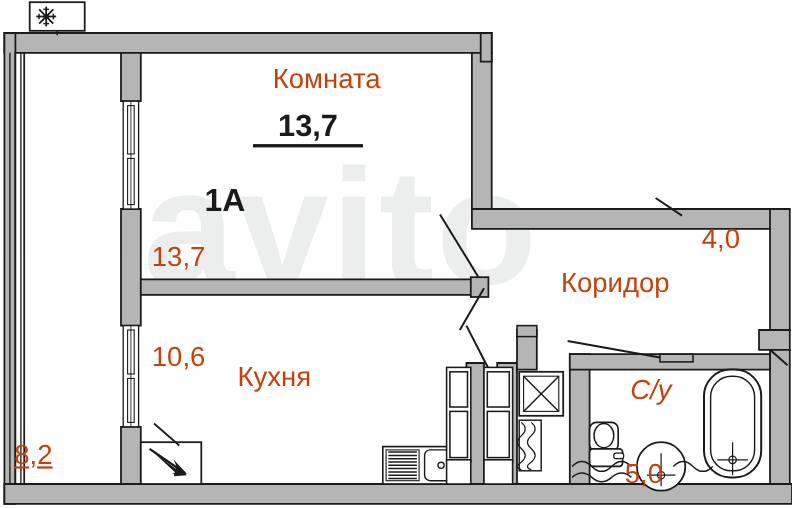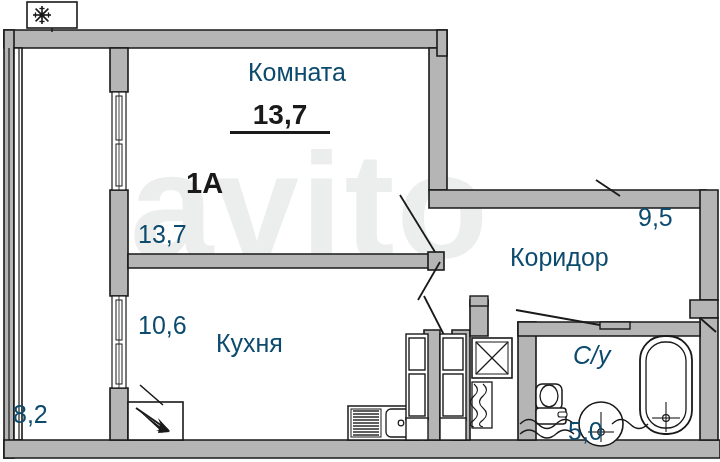--- a/index.html
+++ b/index.html
@@ -6,21 +6,21 @@
   body{font-family:"Liberation Sans", sans-serif;}
   #plan{
     position:relative;
     width:720px;height:462px;
     background:#ffffff;
     overflow:hidden;
   }
   svg#floor{position:absolute;left:0;top:0;width:720px;height:462px;}
   .lbl{
     position:absolute;
-    color:#0c4a6e;
+    color:#c2410c;
     white-space:nowrap;
     font-family:"Liberation Sans", sans-serif;
     font-weight:400;
     letter-spacing:0px;
   }
   .lbl-room{font-size:25px;}
   .lbl-area{font-size:25px;}
   .num-stack{
     position:absolute;
     text-align:center;
@@ -240,23 +240,23 @@
 
   <div class="num-stack" style="left:230px;top:101px;width:100px;">
     <div>13,7</div>
   </div>
 
   <div class="lbl-type" style="left:186px;top:167px;">1А</div>
 
   <div class="lbl lbl-area" style="left:138px;top:220px;">13,7</div>
   <div class="lbl lbl-area" style="left:138px;top:275px;margin-top:36px;">10,6</div>
 
-  <div class="lbl lbl-area" style="left:13px;top:400px;">8,2</div>
+  <div class="lbl lbl-area" style="left:13px;top:400px;text-decoration:underline;">8,2</div>
 
   <div class="lbl lbl-room" style="left:510px;top:243px;">Коридор</div>
 
   <div class="lbl lbl-room" style="left:216px;top:329px;">Кухня</div>
-  <div class="lbl lbl-area" style="left:638px;top:203px;">9,5</div>
+  <div class="lbl lbl-area" style="left:638px;top:203px;">4,0</div>
 
   <div class="lbl lbl-room" style="left:573px;top:341px;font-style:italic;">С/у</div>
   <div class="lbl lbl-area" style="left:568px;top:369px;margin-top:48px;">5,0</div>
 
 </div>
 
 </body></html>

